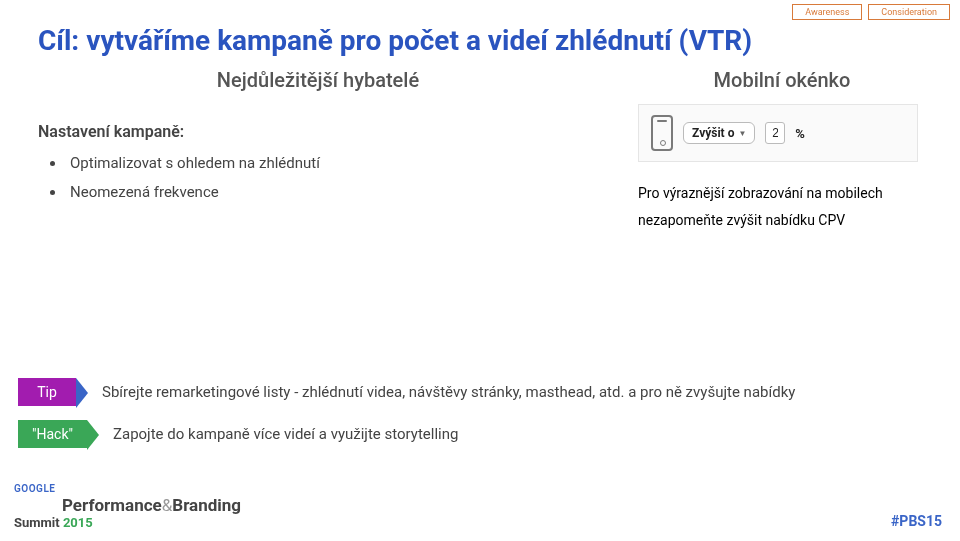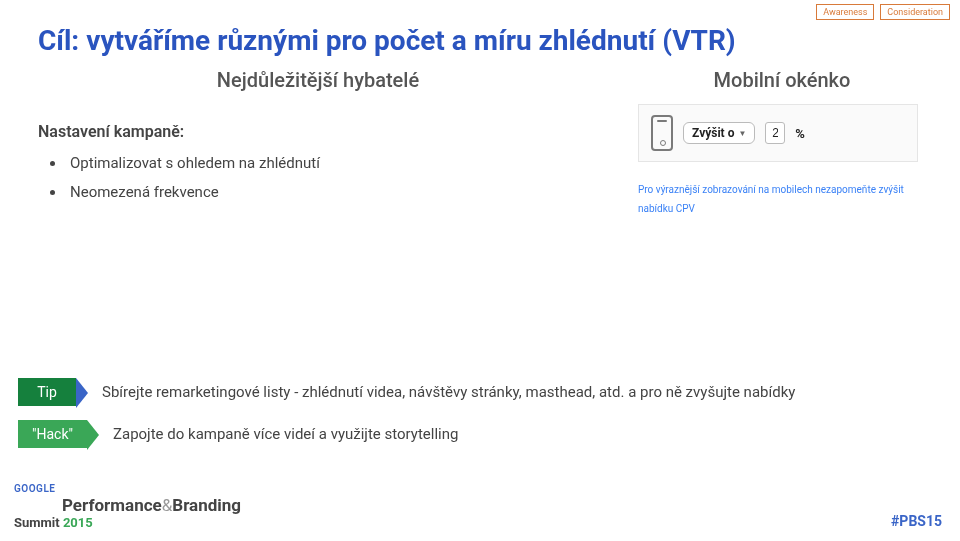--- a/index.html
+++ b/index.html
@@ -15,21 +15,21 @@
     position: absolute;
     top: 4px;
     right: 10px;
     display: flex;
     gap: 6px;
     font-size: 9px;
     color: #d87a3a;
   }
   .top-tags span {
     border: 1px solid #d87a3a;
-    padding: 2px 6px;
+    padding: 2px 12px;
   }
   h1.title {
     position: absolute;
     top: 24px;
     left: 38px;
     font-size: 28px;
     font-weight: 700;
     color: #2a54bf;
   }
   .subheads {
@@ -140,22 +140,22 @@
     font-size: 12px;
     color: #222;
     text-align: right;
   }
   .pct {
     font-size: 13px;
     font-weight: bold;
     color: #222;
   }
   .right-para {
-    font-size: 10px;
-    color: #3b82f6;
+    font-size: 14px;
+    color: #000000;
     line-height: 1.9;
   }
   
   .callouts {
     position: absolute;
     top: 378px;
     left: 18px;
     right: 38px;
   }
   .row {
@@ -172,21 +172,21 @@
     text-align: center;
   }
   .tag::after {
     content: "";
     position: absolute;
     right: -12px;
     top: 0;
     border-top: 15px solid transparent;
     border-bottom: 15px solid transparent;
   }
-  .tag.blue { background: #15803d; }
+  .tag.blue { background: #a21caf; }
   .tag.blue::after { border-left: 12px solid #3a65c7; }
   .tag.green { background: #3aa757; }
   .tag.green::after { border-left: 12px solid #3aa757; }
   .row .text {
     margin-left: 26px;
     font-size: 15px;
     color: #444;
     line-height: 1.4;
     flex: 1;
   }
@@ -213,21 +213,21 @@
   }
 </style>
 </head>
 <body>
 
 <div class="top-tags">
   <span>Awareness</span>
   <span>Consideration</span>
 </div>
 
-<h1 class="title">Cíl: vytváříme různými pro počet a míru zhlédnutí (VTR)</h1>
+<h1 class="title">Cíl: vytváříme kampaně pro počet a videí zhlédnutí (VTR)</h1>
 
 <div class="subheads">
   <div class="left">Nejdůležitější hybatelé</div>
   <div class="right">Mobilní okénko</div>
 </div>
 
 <div class="body-cols">
   <div class="left-col">
     <div class="section-label">Nastavení kampaně:</div>
     <ul class="bullets">

